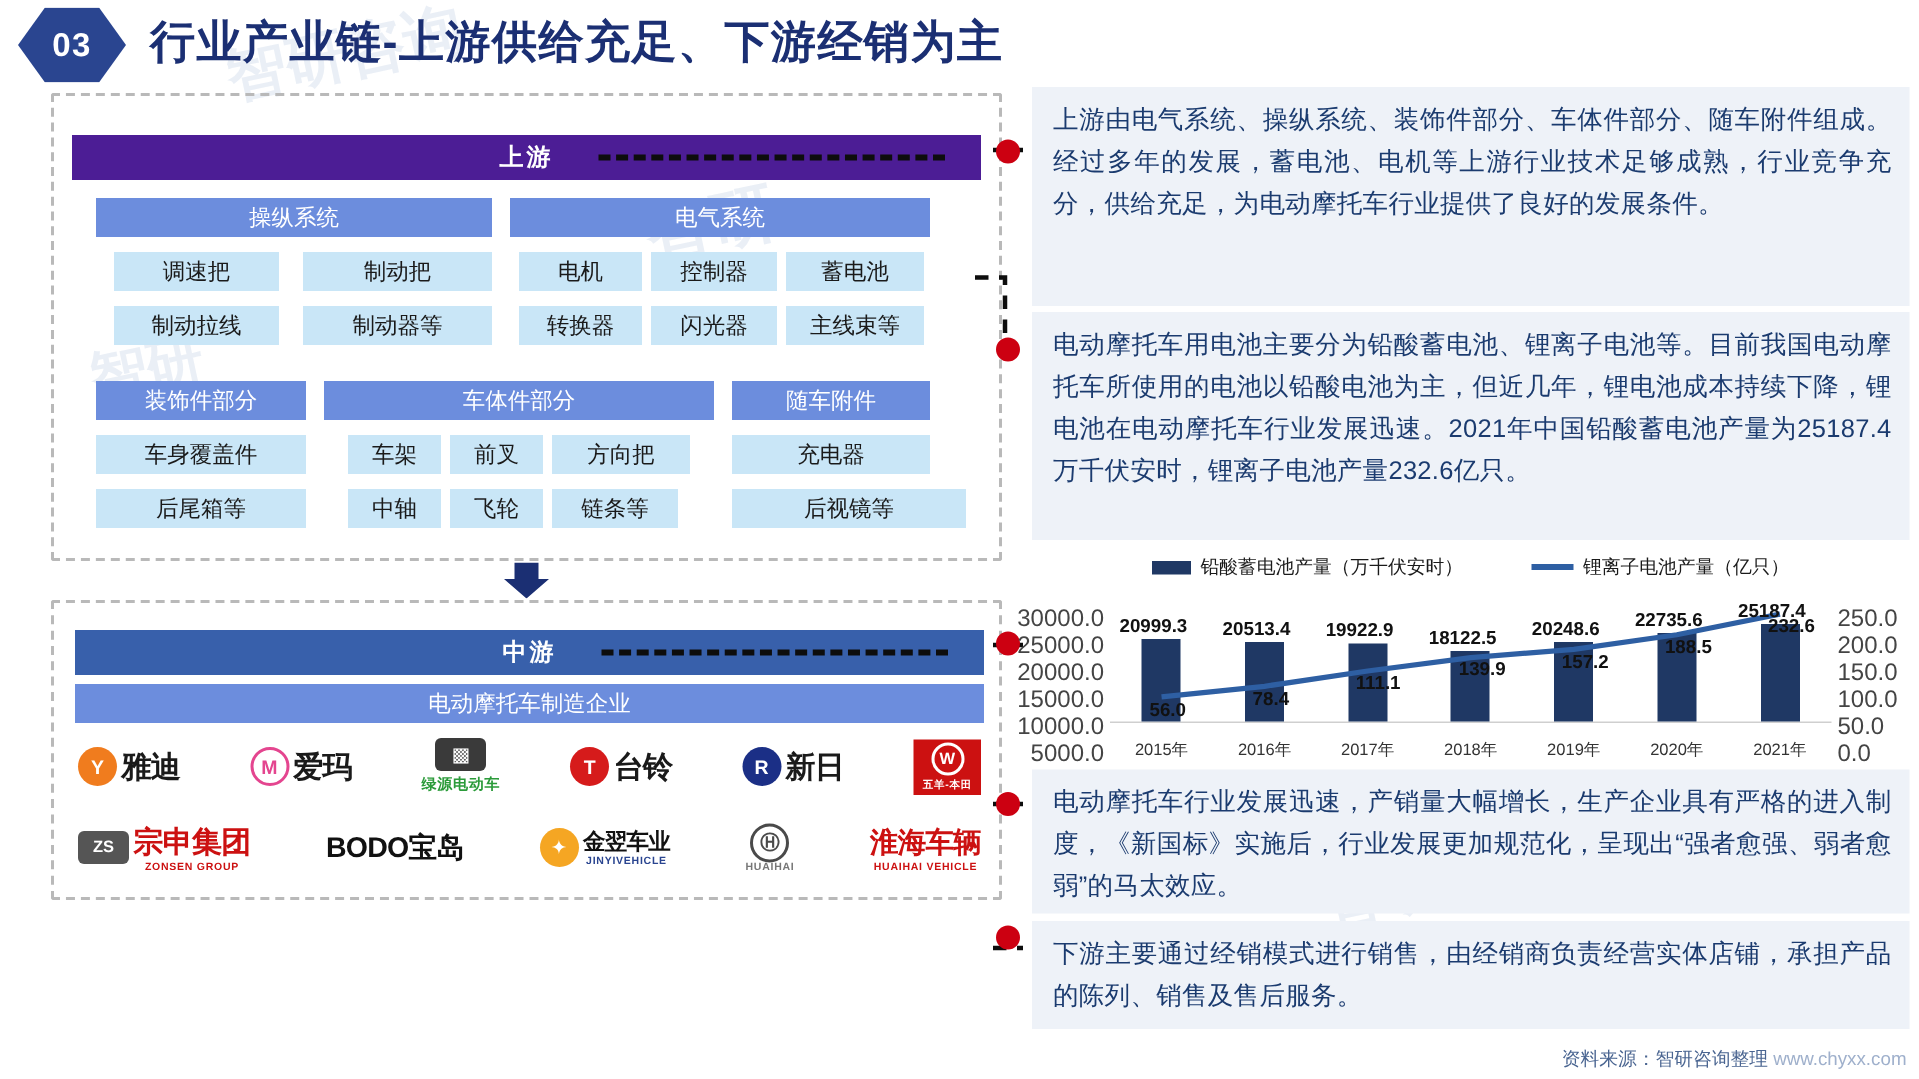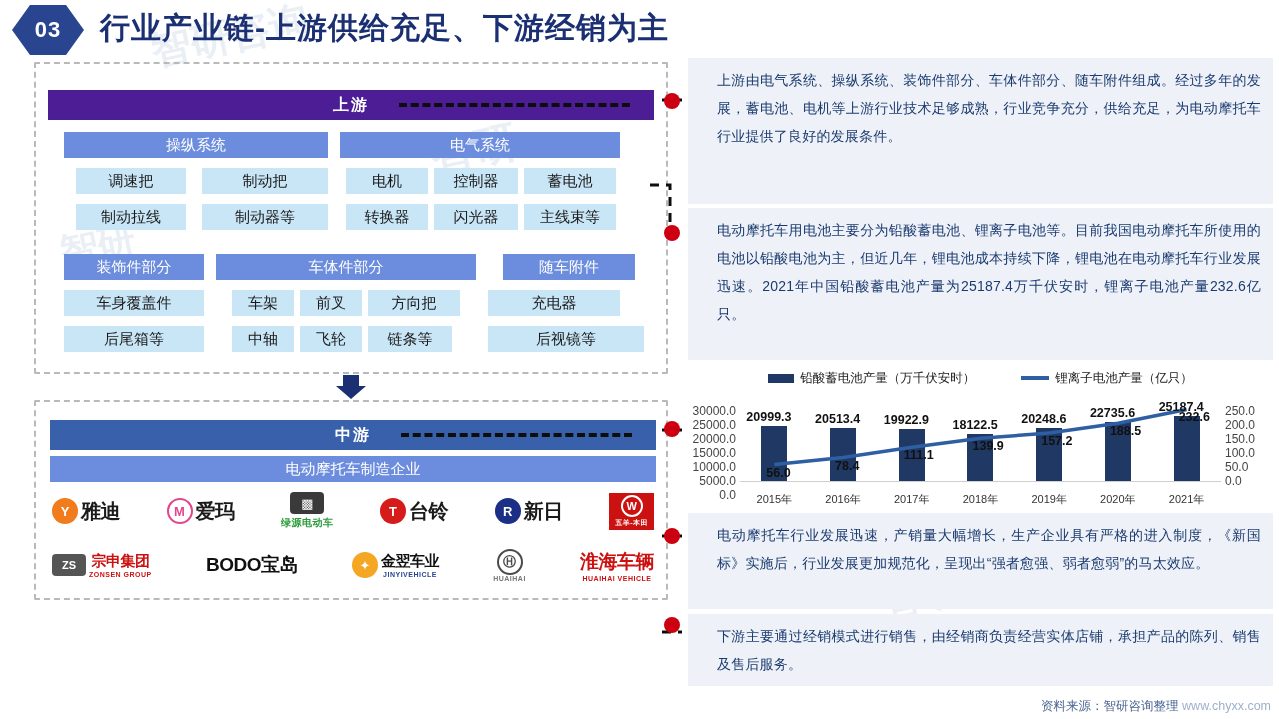--- a/index.html
+++ b/index.html
@@ -78,40 +78,40 @@
   .logo { display: flex; align-items: center; gap: 3px; }
   .logo-txt { font-size: 20px; font-weight: bold; letter-spacing: -0.5px; white-space: nowrap; }
   .logo-sub { font-size: 7px; font-weight: bold; letter-spacing: 0.5px; white-space: nowrap; text-align: center;}
   .mark { width: 26px; height: 26px; border-radius: 50%; display:flex; align-items:center; justify-content:center; color:#fff; font-size:13px; font-weight:bold;}
 
   .flow-arrow { position: absolute; }
 
   
   .note {
     position: absolute; background: #eef2f8;
-    color: #1b3b6f; font-size: 14px; line-height: 28px;
-    padding: 8px 12px 8px 29px; letter-spacing: 0.2px;
+    color: #1b3b6f; font-size: 17px; line-height: 28px;
+    padding: 8px 12px 8px 14px; letter-spacing: 0.2px;
   }
   .note p { text-align: justify; }
 
   .dot {
     position: absolute; width: 16px; height: 16px; border-radius: 50%;
     background: #cc0011;
   }
   .conn { position: absolute; }
 
   
   .chart-panel { position: absolute; left: 688px; top: 368px; width: 585px; height: 145px; background: #ffffff; }
   .chart-legend { display: flex; align-items: center; justify-content: center; gap: 46px; height: 20px; font-size: 12.5px; color: #1a1a1a; }
   .leg-item { display: flex; align-items: center; gap: 6px; }
   .leg-bar { width: 26px; height: 9px; background: #1f3864; }
   .leg-line { width: 28px; height: 4px; background: #2e5fa3; }
 
   .plot { position: relative; width: 585px; height: 122px; }
-  .ax-left, .ax-right { position: absolute; top: 16px; width: 46px; height: 78px; font-size: 12px; color: #444;
+  .ax-left, .ax-right { position: absolute; top: 16px; width: 46px; height: 78px; font-size: 16px; color: #444;
     display: flex; flex-direction: column; justify-content: space-between; text-align: center; }
   .ax-left { left: 2px; align-items: flex-end; }
   .ax-right { right: 2px; align-items: flex-start; }
   .bars { position: absolute; left: 52px; right: 52px; top: 16px; height: 78px;
     display: flex; align-items: flex-end; justify-content: space-around;
     border-bottom: 1px solid #cfcfcf; }
   .bar { width: 26px; background: #1f3864; }
   .xaxis { position: absolute; left: 52px; right: 52px; bottom: 2px; height: 16px;
     display: flex; justify-content: space-around; font-size: 11px; color: #333; }
   .xaxis span { width: 56px; text-align: center; }
@@ -159,21 +159,21 @@
 
     <div class="leaf" style="left:312px;top:106px;width:82px;">电机</div>
     <div class="leaf" style="left:400px;top:106px;width:84px;">控制器</div>
     <div class="leaf" style="left:490px;top:106px;width:92px;">蓄电池</div>
     <div class="leaf" style="left:312px;top:142px;width:82px;">转换器</div>
     <div class="leaf" style="left:400px;top:142px;width:84px;">闪光器</div>
     <div class="leaf" style="left:490px;top:142px;width:92px;">主线束等</div>
 
     <div class="sub-head" style="left:30px;top:192px;width:140px;">装饰件部分</div>
     <div class="sub-head" style="left:182px;top:192px;width:260px;">车体件部分</div>
-    <div class="sub-head" style="left:454px;top:192px;width:132px;margin-left:15px;">随车附件</div>
+    <div class="sub-head" style="left:454px;top:192px;width:132px;">随车附件</div>
 
     <div class="leaf" style="left:30px;top:228px;width:140px;">车身覆盖件</div>
     <div class="leaf" style="left:30px;top:264px;width:140px;">后尾箱等</div>
 
     <div class="leaf" style="left:198px;top:228px;width:62px;">车架</div>
     <div class="leaf" style="left:266px;top:228px;width:62px;">前叉</div>
     <div class="leaf" style="left:334px;top:228px;width:92px;">方向把</div>
     <div class="leaf" style="left:198px;top:264px;width:62px;">中轴</div>
     <div class="leaf" style="left:266px;top:264px;width:62px;">飞轮</div>
     <div class="leaf" style="left:334px;top:264px;width:84px;">链条等</div>
@@ -218,21 +218,21 @@
           </div>
           <div style="display:flex;flex-direction:column;align-items:center;background:#cc1111;padding:2px 6px;">
             <span class="mark" style="background:#cc1111;border:2px solid #fff;width:22px;height:22px;font-size:11px;">W</span>
             <span class="logo-sub" style="color:#fff;margin-top:1px;">五羊-本田</span>
           </div>
         </div>
         <div class="logo-row">
           <div style="display:flex;align-items:center;gap:3px;">
             <span class="mark" style="background:#555;border-radius:4px;width:34px;height:22px;font-size:11px;">ZS</span>
             <span style="display:flex;flex-direction:column;align-items:center;">
-              <span class="logo-txt" style="color:#cc1111;font-size:15px;">宗申集团</span>
+              <span class="logo-txt" style="color:#cc1111;font-size:20px;">宗申集团</span>
               <span class="logo-sub" style="color:#cc1111;">ZONSEN GROUP</span>
             </span>
           </div>
           <div class="logo">
             <span class="logo-txt" style="color:#111;font-size:19px;">BODO宝岛</span>
           </div>
           <div style="display:flex;align-items:center;gap:3px;">
             <span class="mark" style="background:#f5a623;">✦</span>
             <span style="display:flex;flex-direction:column;align-items:center;">
               <span class="logo-txt" style="color:#111;font-size:15px;">金翌车业</span>

